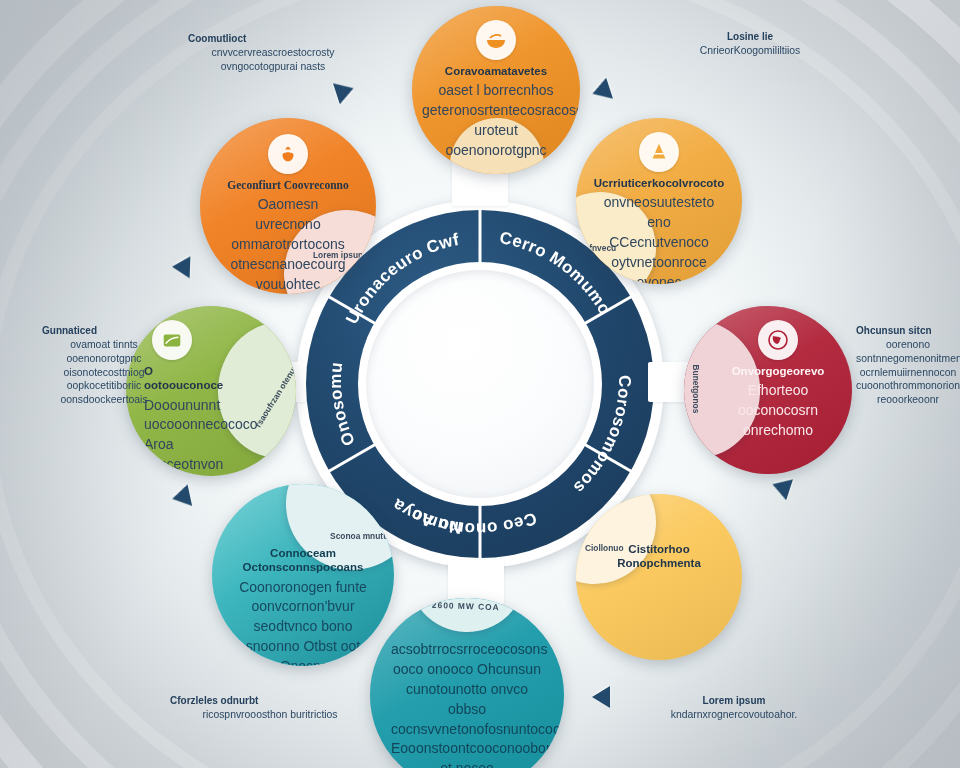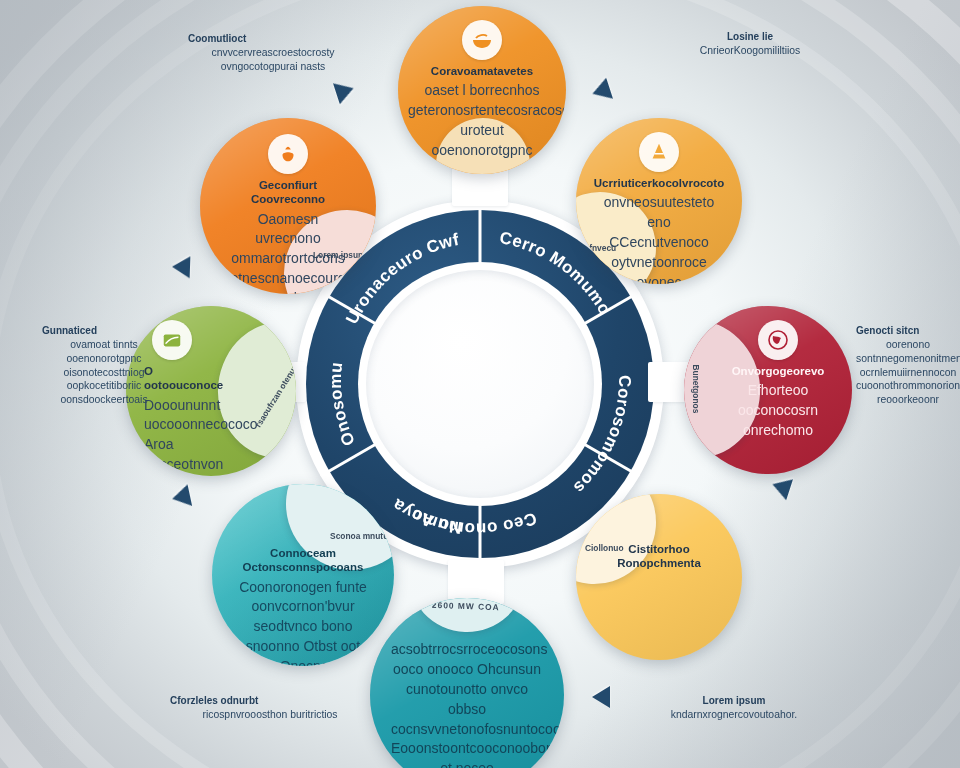--- a/index.html
+++ b/index.html
@@ -216,21 +216,21 @@
       <text><textPath href="#p4" startOffset="2%">Onosomumo</textPath></text>
       <text><textPath href="#p5" startOffset="10%">Uronaceuro Cwf</textPath></text>
     </svg>
   </div>
 
   <div class="notch" style="left:452px; top:160px; width:56px; height:46px;"></div>
   <div class="notch" style="left:648px; top:362px; width:48px; height:40px;"></div>
   <div class="notch" style="left:258px; top:362px; width:48px; height:40px;"></div>
   <div class="notch" style="left:448px; top:560px; width:56px; height:44px;"></div>
 
-  <div class="node" style="left:398px; top:6px; width:168px; height:168px; background:#ef9022;">
+  <div class="node" style="left:412px; top:6px; width:168px; height:168px; background:#ef9022;">
     <div class="glossy"></div>
     <div class="band" style="left:38px; top:112px; width:94px; height:94px; background:#f6e0b7; transform:rotate(6deg);">
       <span class="band-label"></span>
     </div>
     <div class="body">
       <div class="icon-badge">
         <svg width="24" height="24" viewBox="0 0 24 24" aria-hidden="true">
           <path d="M3 12h18c0 4.4-4 8-9 8s-9-3.6-9-8z" fill="#ef9022"></path>
           <path d="M6 10c2-3 8-4 11-2" stroke="#ef9022" stroke-width="1.8" fill="none"></path>
         </svg>
@@ -327,21 +327,21 @@
     <div class="band" style="left:84px; top:92px; width:126px; height:126px; background:#f6ddd8; transform:rotate(40deg);">
       <span class="band-label" style="transform:rotate(-40deg) translate(-8px,-18px);">Lorem ipsum</span>
     </div>
     <div class="body" style="padding-top:16px;">
       <div class="icon-badge">
         <svg width="22" height="22" viewBox="0 0 24 24" aria-hidden="true">
           <path d="M12 20c-4 0-6-4-6-7 0-2 3-3 6-3s6 1 6 3c0 3-2 7-6 7z" fill="#f07d1d"></path>
           <path d="M9 7c1-2 2-3 3-3s2 1 3 3z" fill="#f07d1d"></path>
         </svg>
       </div>
-      <div class="n-title" style="max-width:134px;">Geconfiurt Coovreconno</div>
+      <div class="n-title" style="max-width:134px;font-family:Liberation Serif, serif;">Geconfiurt Coovreconno</div>
       <div class="n-body" style="max-width:124px;">Oaomesn uvrecnono ommarotrortocons otnescnanoecourg vouuohtec</div>
     </div>
   </div>
 
   <div class="arrow" style="left:336px; top:80px;  transform:rotate(-18deg);"></div>
   <div class="arrow" style="left:592px; top:80px;  transform:rotate(162deg);"></div>
   <div class="arrow" style="left:772px; top:476px; transform:rotate(198deg);"></div>
   <div class="arrow" style="left:172px; top:256px; transform:rotate(182deg);"></div>
   <div class="arrow" style="left:172px; top:486px; transform:rotate(168deg);"></div>
   <div class="arrow" style="left:592px; top:686px; transform:rotate(180deg);"></div>
@@ -351,21 +351,21 @@
     <div class="c-sub">cnvvcervreascroestocrosty</div>
     <div class="c-sub">ovngocotogpurai nasts</div>
   </div>
 
   <div class="callout ta-center" style="left:660px; top:30px; width:180px;">
     <div class="c-title">Losine lie</div>
     <div class="c-sub">CnrieorKoogomililtiios</div>
   </div>
 
   <div class="callout ta-left" style="left:856px; top:324px; width:104px;">
-    <div class="c-title">Genocti sitcn</div>
+    <div class="c-title">Ohcunsun sitcn</div>
     <div class="c-sub">oorenono</div>
     <div class="c-sub">sontnnegomenonitments</div>
     <div class="c-sub">ocrnlemuiirnennocon</div>
     <div class="c-sub">cuoonothrommonoriontolers</div>
     <div class="c-sub">reooorkeoonr</div>
   </div>
 
   <div class="callout ta-left" style="left:14px; top:324px; width:124px;margin-left:28px;">
     <div class="c-title">Gunnaticed</div>
     <div class="c-sub">ovamoat tinnts</div>

